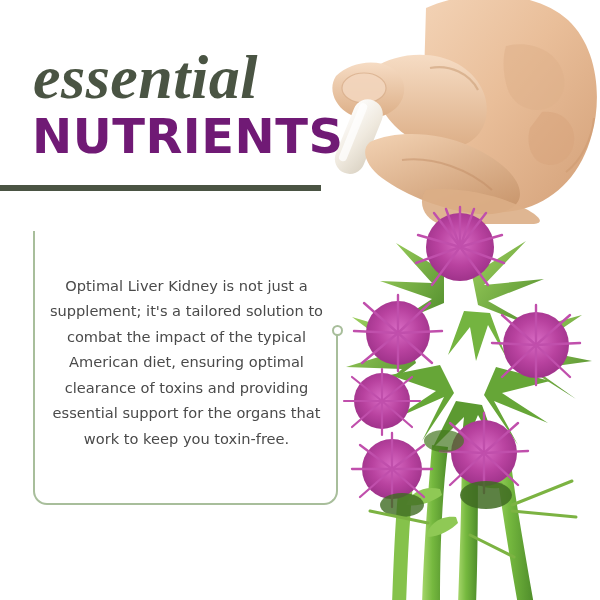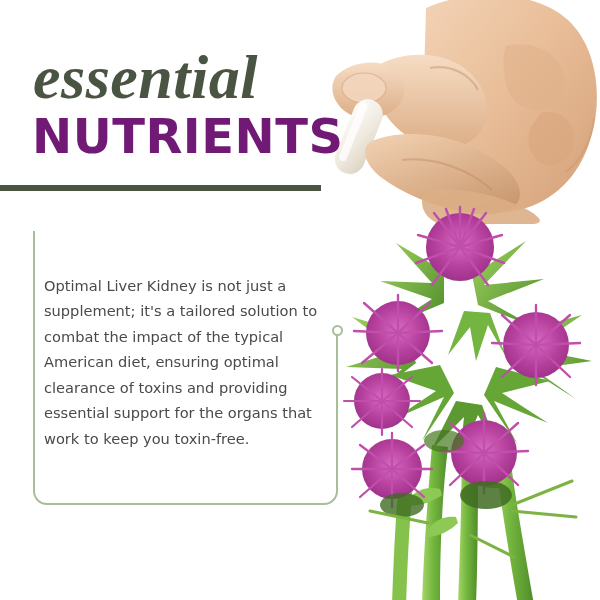--- a/index.html
+++ b/index.html
@@ -90,20 +90,21 @@
 
   .body-copy {
     position: absolute;
     left: 44px;
     top: 258px;
     width: 285px;
     font-family: "DejaVu Sans", sans-serif;
     font-size: 14.6px;
     line-height: 25.5px;
     color: #4A4A4A;
+    text-align: center;
   }
 
   
   .hand-art {
     position: absolute;
     left: 330px;
     top: -6px;
     width: 272px;
     height: 230px;
   }

